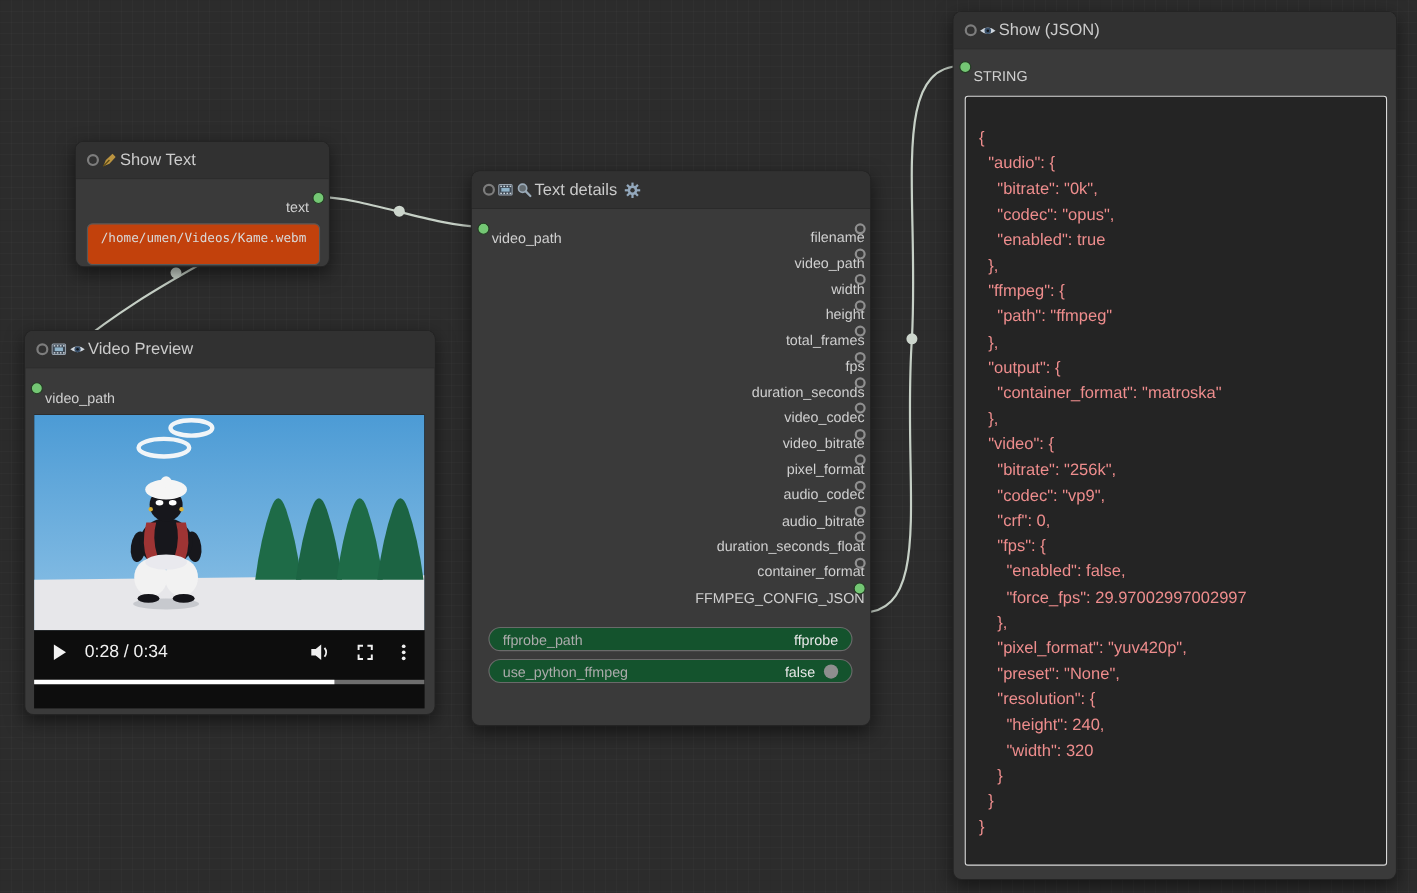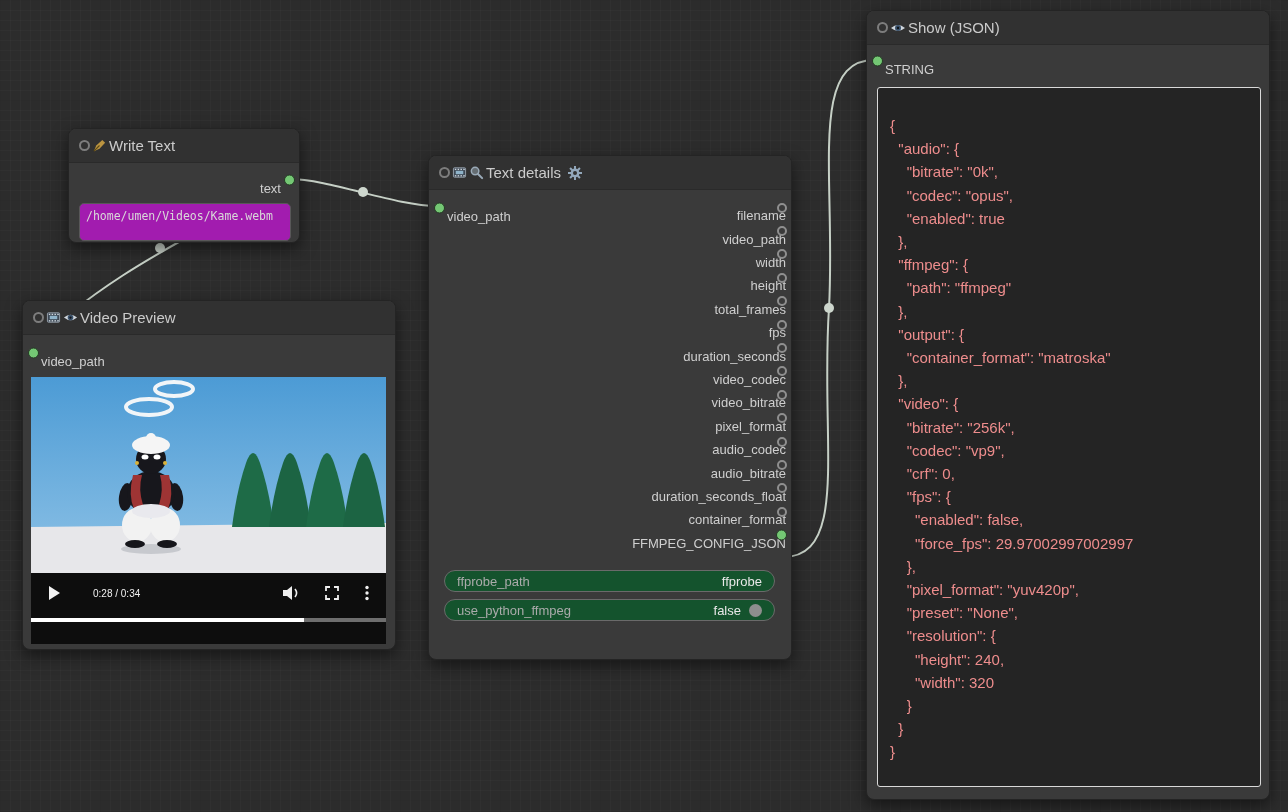--- a/index.html
+++ b/index.html
@@ -53,23 +53,23 @@
   .port-row.in  .port-dot { left:4.5px; }
   .port-row.out .port-dot { right:4.5px; }
   .port-row.connected .port-dot, .port-dot.connected {
     width:11px; height:11px;
     background:#74c774; border:1px solid #233a23;
   }
 
   
   .text-widget {
     position:absolute; left:10px; top:74px; width:212px; height:38px;
-    background:#a21caf; border:1px solid #585858; border-radius:5px;
+    background:#c2410c; border:1px solid #585858; border-radius:5px;
     font-family:"DejaVu Sans Mono", monospace; font-size:11.5px;
-    color:#d9d9d9; padding:5px 6px; overflow:hidden; white-space:nowrap;
+    color:#d9d9d9; padding:5px 6px; overflow:hidden; white-space:nowrap;text-align:center;
   }
 
   
   .vd-outputs { position:absolute; left:0; right:0; top:40px; }
   .vd-outputs .port-row { position:relative; height:23.4px; right:auto;
     display:flex; align-items:center; justify-content:flex-end; padding-right:5px; }
   .vd-outputs .port-row .port-dot { right:4.5px; }
 
   .widget {
     position:absolute; left:15px; right:16px; height:22px;
@@ -85,21 +85,21 @@
   .video-box {
     position:absolute; left:8px; top:76px; width:355px; height:267px;
     background:#0d0d0d; overflow:hidden;
   }
   .video-scene { position:absolute; left:0; top:0; }
   .vp-controls {
     position:absolute; left:0; right:0; top:196px; height:40px;
     display:flex; align-items:center; padding:0 16px;
   }
   .vp-controls .spacer { flex:1; }
-  .vp-time { font-size:10px; color:#f1f1f1; margin-left:32px; white-space:nowrap; }
+  .vp-time { font-size:16px; color:#f1f1f1; margin-left:16px; white-space:nowrap; }
   .cicon { display:inline-flex; margin-left:24px; }
   .cicon:first-child { margin-left:0; }
   .vp-progress {
     position:absolute; left:0; right:0; top:241px; height:4px; background:#6e6e6e;
   }
   .vp-progress .fill { height:100%; background:#ffffff; }
 
   
   .json-box {
     position:absolute; left:10px; top:76px; width:384px; height:700px;
@@ -127,21 +127,21 @@
 
   <div class="node" style="left:68px; top:128px; width:232px; height:115px;">
     <div class="node-header">
       <span class="collapse-dot"></span>
       <span class="hicon">
         <svg width="15" height="15" viewBox="0 0 16 16">
           <path d="M2 14 L4.5 8 L11 2 L14 5 L8 11.5 Z" fill="#bb9440"></path>
           <path d="M2 14 L8 8" stroke="#5d4a14" stroke-width="1.2"></path>
         </svg>
       </span>
-      <span class="node-title">Write Text</span>
+      <span class="node-title">Show Text</span>
     </div>
     <div class="port-row out connected" style="top:43px; height:16px; left:0; right:0;">
       <span class="port-label">text</span>
       <span class="port-dot"></span>
     </div>
     <div class="text-widget">/home/umen/Videos/Kame.webm</div>
   </div>
 
   <div class="node" style="left:22px; top:300px; width:374px; height:350px;">
     <div class="node-header">

